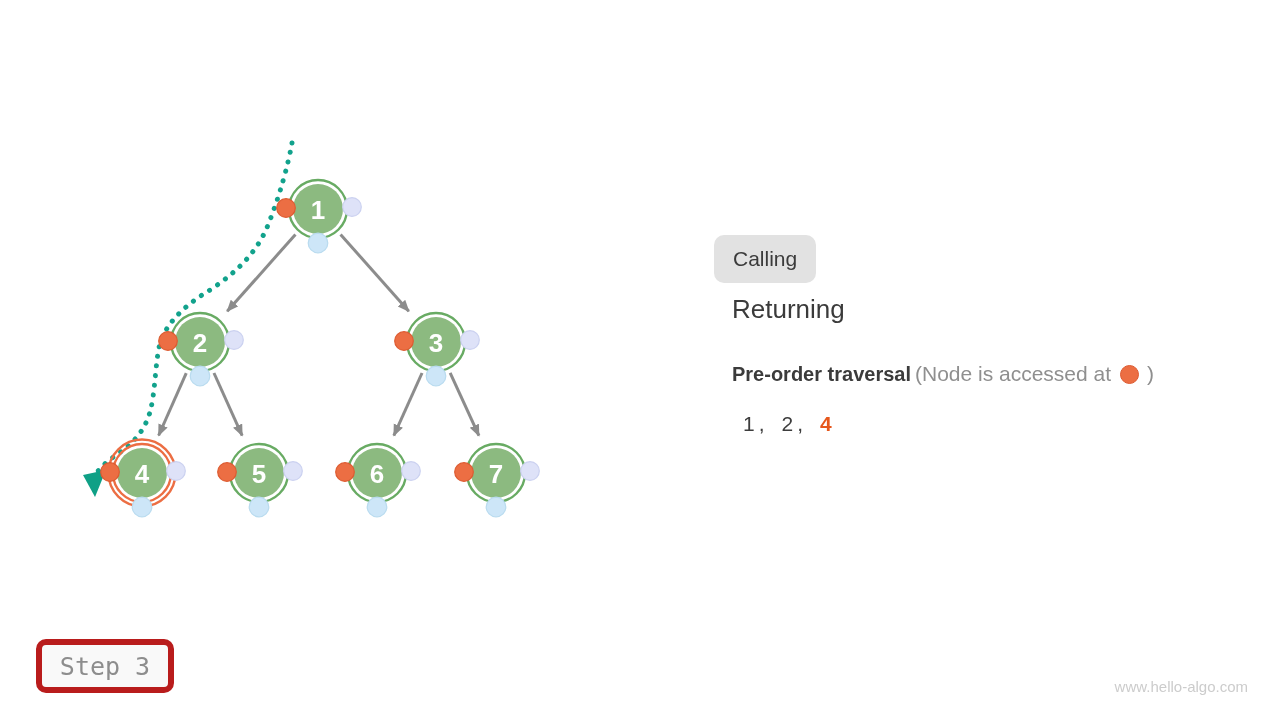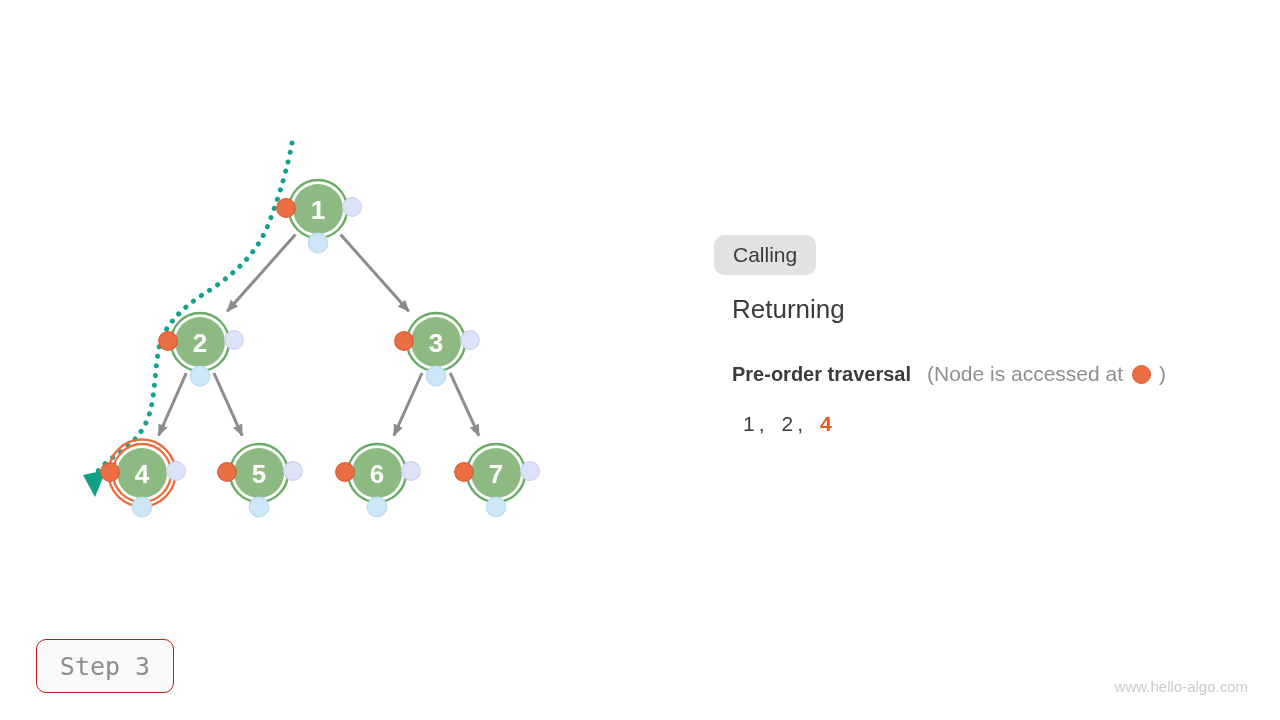--- a/index.html
+++ b/index.html
@@ -17,21 +17,21 @@
   }
   .tree-svg {
     position: absolute;
     left: 0;
     top: 0;
   }
   .legend-calling {
     position: absolute;
     left: 714px;
     top: 235px;
-    height: 40px;
+    height: 48px;
     padding: 0 19px;
     background: #e2e2e2;
     border-radius: 10px;
     display: flex;
     align-items: center;
     font-size: 21px;
     color: #3b3b3b;
     box-sizing: border-box;
   }
   .legend-returning {
@@ -50,21 +50,21 @@
     white-space: pre;
   }
   .caption-title {
     font-size: 20px;
     font-weight: bold;
     color: #3b3b3b;
   }
   .caption-note {
     display: flex;
     align-items: center;
-    margin-left: 16px;
+    margin-left: 4px;
     font-size: 21px;
     color: #8f8f8f;
   }
   .note-dot {
     display: inline-block;
     width: 19px;
     height: 19px;
     border-radius: 50%;
     background: #ec6e43;
     border: 1px solid #dd5b31;
@@ -88,21 +88,21 @@
     margin: 0 17px 0 4px;
     color: #3d3d3d;
   }
   .step-badge {
     position: absolute;
     left: 36px;
     top: 639px;
     width: 138px;
     height: 54px;
     background: #f9f9f9;
-    border: 1px solid #b91c1c;
+    border: 6px solid #b91c1c;
     border-radius: 10px;
     display: flex;
     align-items: center;
     justify-content: center;
     box-sizing: border-box;
     font-family: "DejaVu Sans Mono", monospace;
     font-size: 25px;
     color: #8d8d8d;
   }
   .watermark {

